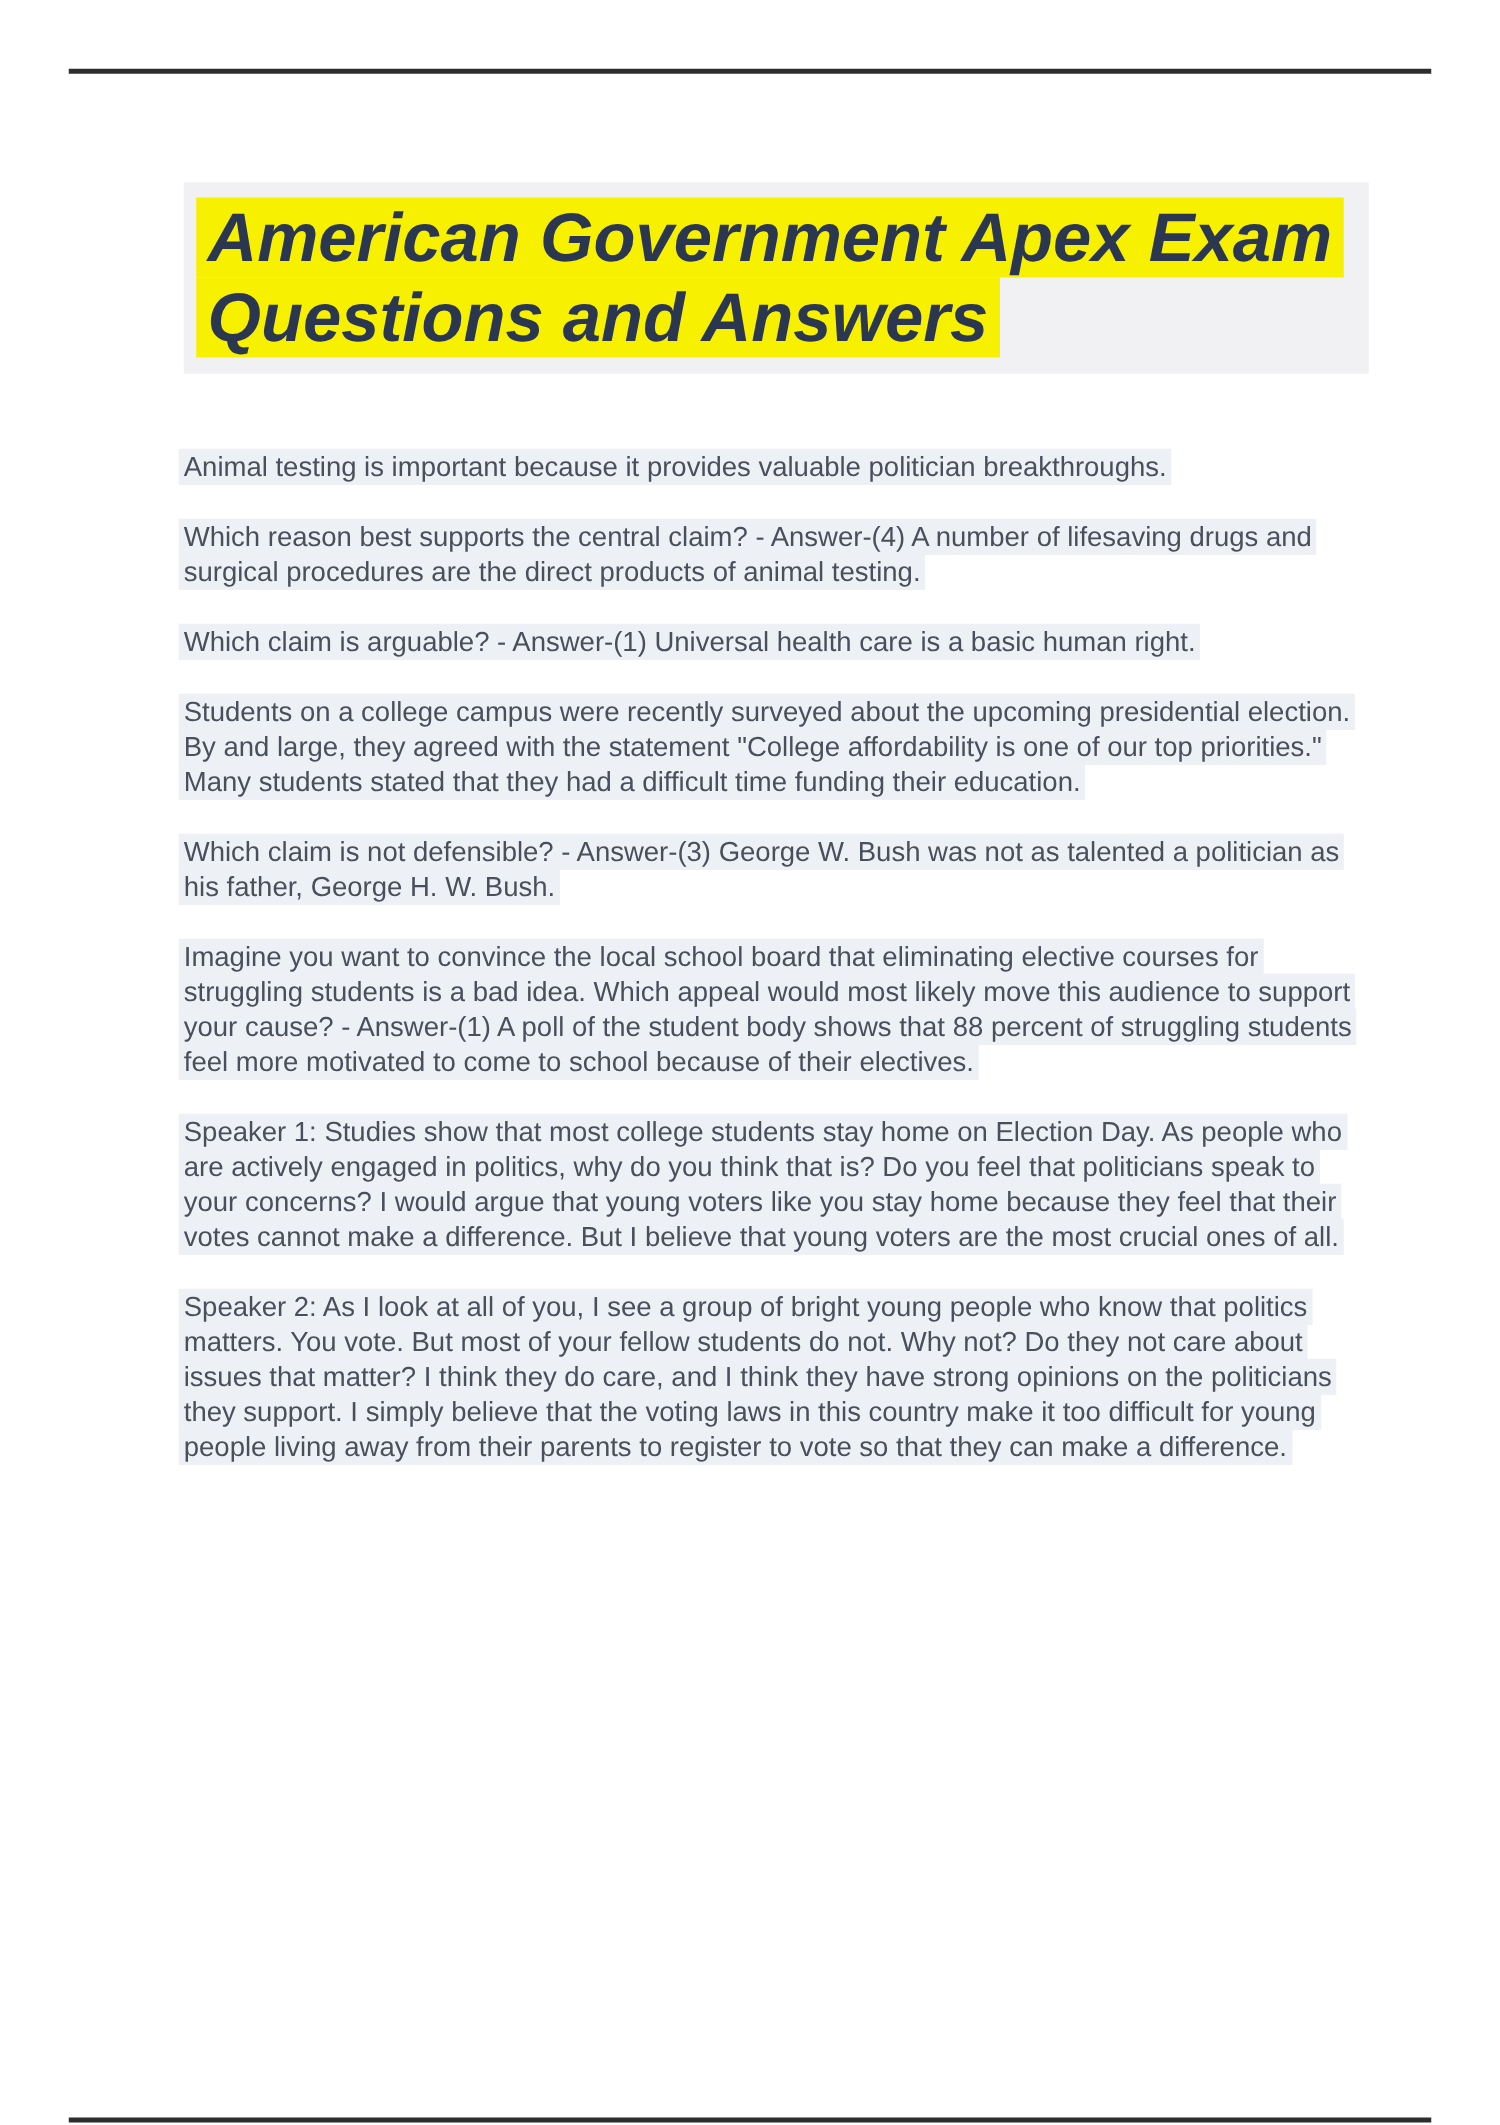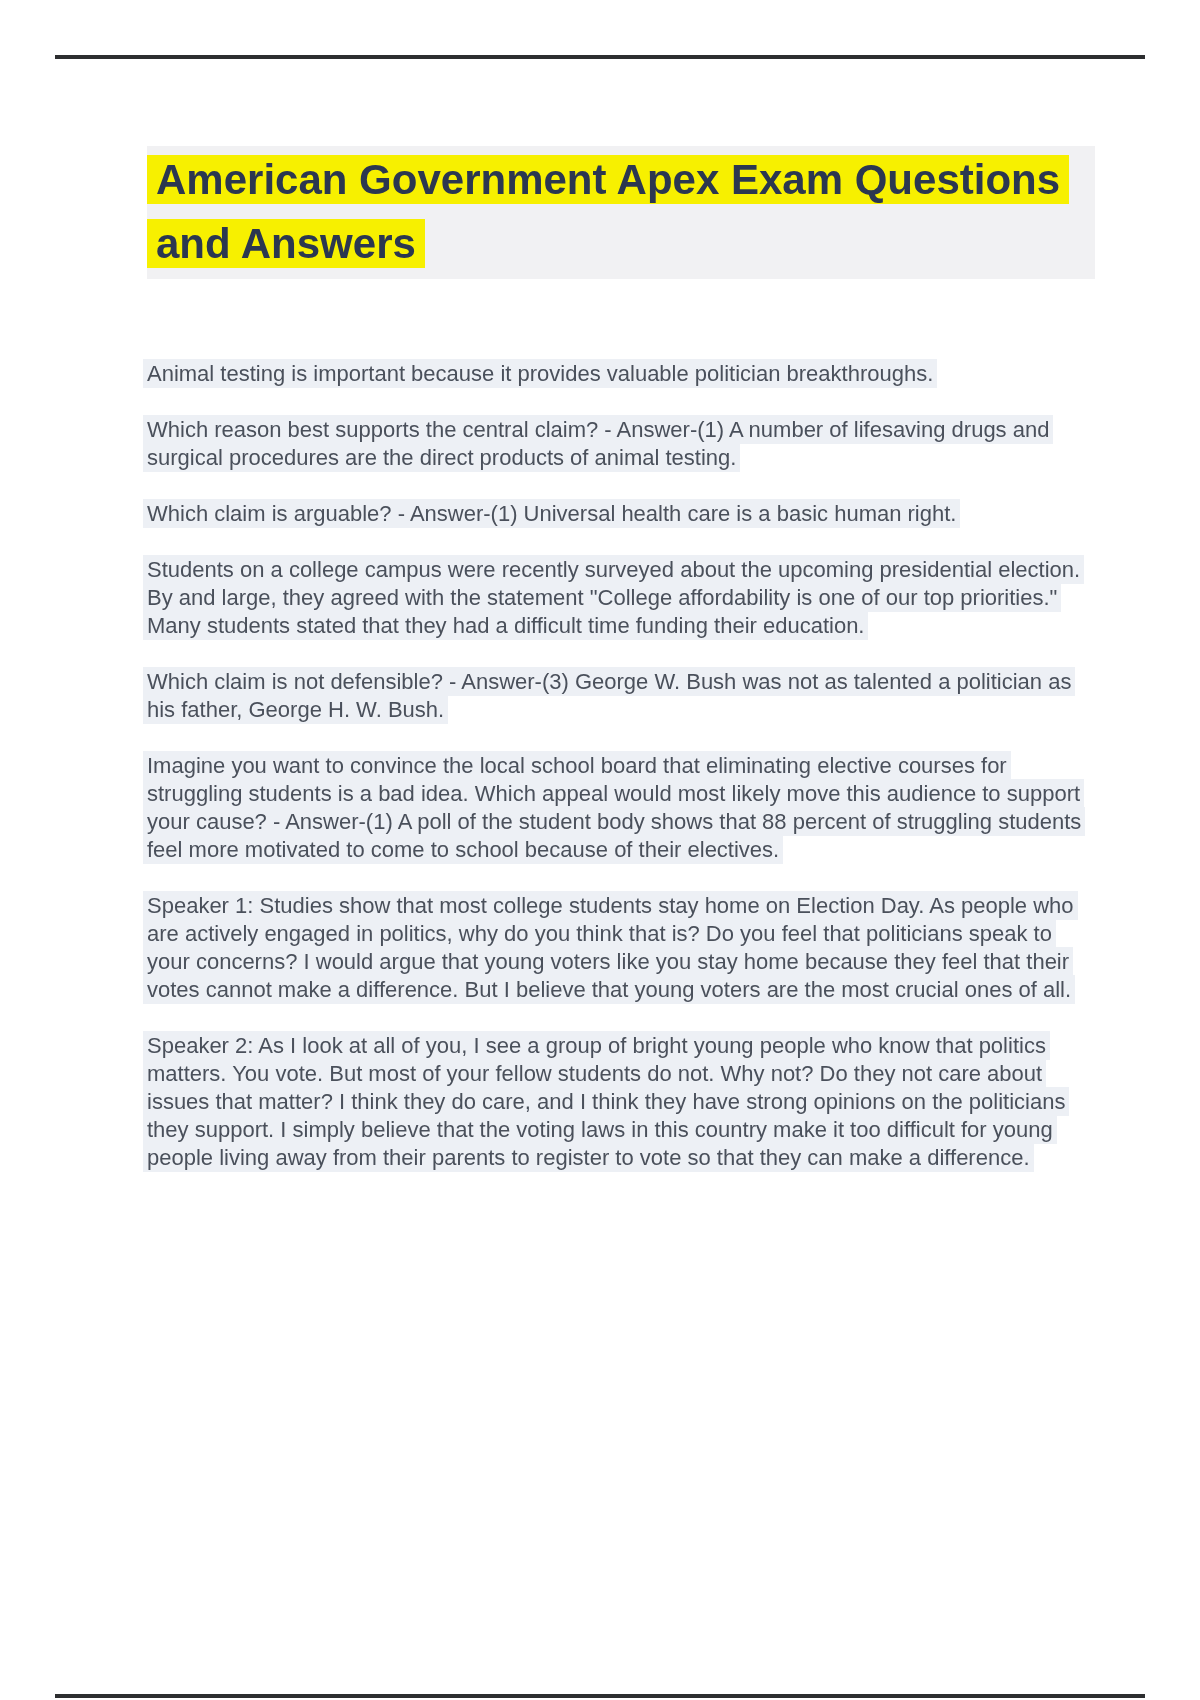--- a/index.html
+++ b/index.html
@@ -27,26 +27,27 @@
 
   .title-block {
     position: absolute;
     left: 147px;
     top: 146px;
     width: 948px;
     background: #f1f1f3;
     padding: 2px 0 3px 0;
   }
   .title-block h1 {
-    margin: 0;
-    font-size: 42px;
+    margin: 10px;
+    font-size: 55px;
     font-weight: bold;
     line-height: 64px;
     color: #2b3750;
     letter-spacing: 0px;
+    font-style: italic;
   }
   .title-mark {
     background: #f7f000;
     padding: 1px 9px;
     -webkit-box-decoration-break: clone;
     box-decoration-break: clone;
   }
 
   .content {
     position: absolute;
@@ -73,21 +74,21 @@
 <div class="page">
 
   <div class="rule rule-top"></div>
 
   <div class="title-block">
     <h1><span class="title-mark">American Government Apex Exam Questions and Answers</span></h1>
   </div>
 
   <div class="content">
     <p><span class="hl">Animal testing is important because it provides valuable politician breakthroughs.</span></p>
-    <p><span class="hl">Which reason best supports the central claim? - Answer-(1) A number of lifesaving drugs and surgical procedures are the direct products of animal testing.</span></p>
+    <p><span class="hl">Which reason best supports the central claim? - Answer-(4) A number of lifesaving drugs and surgical procedures are the direct products of animal testing.</span></p>
     <p><span class="hl">Which claim is arguable? - Answer-(1) Universal health care is a basic human right.</span></p>
     <p><span class="hl">Students on a college campus were recently surveyed about the upcoming presidential election. By and large, they agreed with the statement "College affordability is one of our top priorities." Many students stated that they had a difficult time funding their education.</span></p>
     <p><span class="hl">Which claim is not defensible? - Answer-(3) George W. Bush was not as talented a politician as his father, George H. W. Bush.</span></p>
     <p><span class="hl">Imagine you want to convince the local school board that eliminating elective courses for struggling students is a bad idea. Which appeal would most likely move this audience to support your cause? - Answer-(1) A poll of the student body shows that 88 percent of struggling students feel more motivated to come to school because of their electives.</span></p>
     <p><span class="hl">Speaker 1: Studies show that most college students stay home on Election Day. As people who are actively engaged in politics, why do you think that is? Do you feel that politicians speak to your concerns? I would argue that young voters like you stay home because they feel that their votes cannot make a difference. But I believe that young voters are the most crucial ones of all.</span></p>
     <p><span class="hl">Speaker 2: As I look at all of you, I see a group of bright young people who know that politics matters. You vote. But most of your fellow students do not. Why not? Do they not care about issues that matter? I think they do care, and I think they have strong opinions on the politicians they support. I simply believe that the voting laws in this country make it too difficult for young people living away from their parents to register to vote so that they can make a difference.</span></p>
   </div>
 
   <div class="rule rule-bottom"></div>
 

